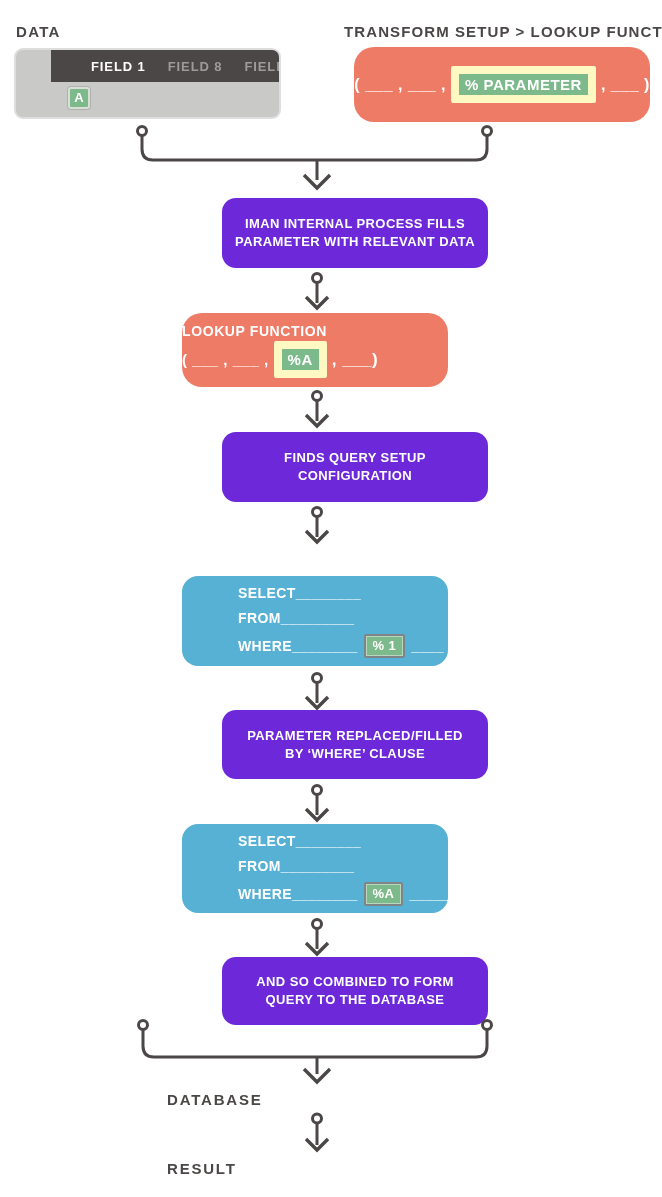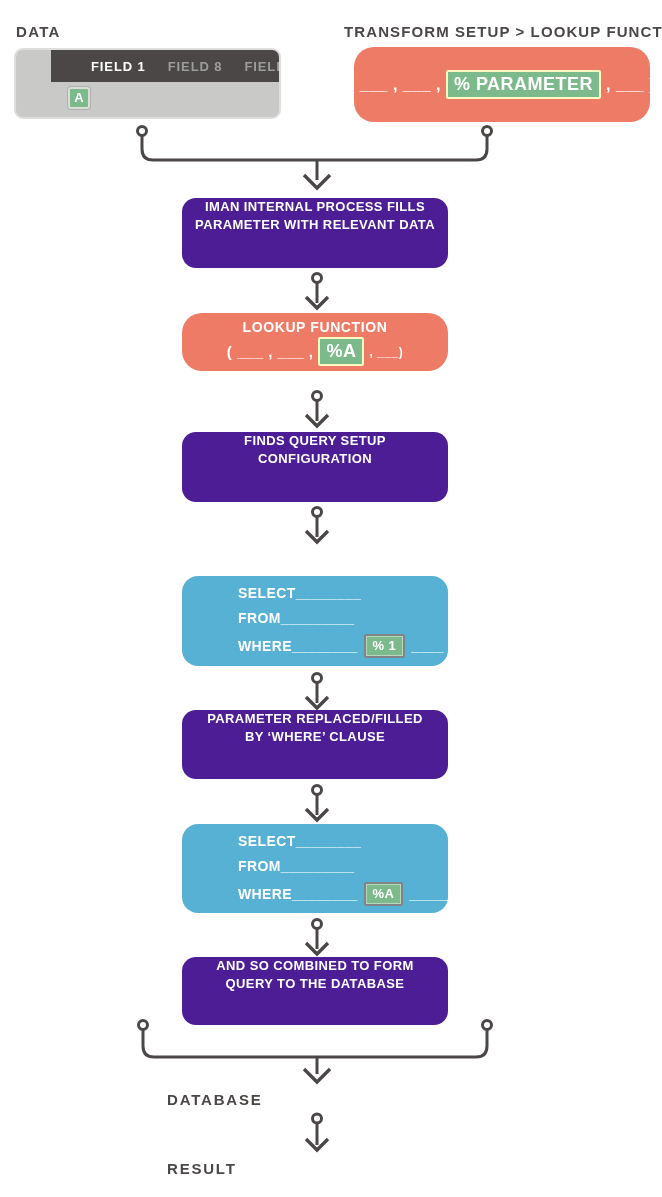--- a/index.html
+++ b/index.html
@@ -37,33 +37,34 @@
   }
   
   .coral{background:#ee7b66;border-radius:20px;color:#ffffff;}
   .transform-box{
     left:354px;top:47px;width:296px;height:75px;
     display:flex;align-items:center;justify-content:center;
   }
   .sig-row{display:flex;align-items:center;white-space:pre;font-weight:bold;}
   .sig-text{font-size:16px;letter-spacing:.5px;}
   .sig-badge{
-    font-size:18px;letter-spacing:.5px;padding:2px 6px;border-radius:2px;
-    border:2px solid #fef9c3;margin:0 5px;
+    font-size:15px;letter-spacing:.5px;padding:2px 6px;border-radius:2px;
+    border:8px solid #fef9c3;margin:0 5px;
   }
   
   .flow-box{left:182px;width:266px;box-sizing:border-box;}
   .dark-box{
-    background:#4c1d95;border-radius:14px;color:#ffffff;
-    display:flex;flex-direction:column;align-items:center;
+    background:#6d28d9;border-radius:14px;color:#ffffff;
+    display:flex;flex-direction:column;align-items:center;justify-content:center;
     font-weight:bold;font-size:13px;line-height:18px;letter-spacing:.4px;
     text-align:center;
+    margin-left:40px;
   }
   .lookup-box{
-    height:58px;display:flex;flex-direction:column;align-items:center;
+    height:74px;display:flex;flex-direction:column;align-items:flex-start;
     justify-content:center;font-weight:bold;
   }
   .lookup-title{font-size:14px;letter-spacing:.6px;line-height:19px;}
   .blue-box{
     background:#57b1d4;border-radius:16px;color:#ffffff;font-weight:bold;
     font-size:14px;letter-spacing:.4px;
     display:flex;flex-direction:column;justify-content:center;
     padding-left:56px;gap:7px;
   }
   .blue-row{white-space:pre;line-height:18px;display:flex;align-items:center;}
@@ -121,21 +122,21 @@
     <line class="stroke" stroke-width="3" x1="14" y1="11.5" x2="14" y2="32"></line>
     <polyline class="stroke" stroke-width="3.4" points="3,26 14,37 25,26"></polyline>
     <circle class="pin" stroke-width="3" cx="14" cy="7" r="4.5"></circle>
   </svg>
 
   <div class="abs flow-box coral lookup-box" style="top:313px;">
     <span class="lookup-title">LOOKUP FUNCTION</span>
     <div class="sig-row">
       <span class="sig-text" style="font-size:15px;">( ___ , ___ ,</span>
       <span class="badge sig-badge">%A</span>
-      <span class="sig-text" style="font-size:12px;">, ___)</span>
+      <span class="sig-text" style="font-size:17px;">, ___)</span>
     </div>
   </div>
 
   <svg class="abs" style="left:303px;top:389px;" width="28" height="42" viewBox="0 0 28 42">
     <line class="stroke" stroke-width="3" x1="14" y1="11.5" x2="14" y2="32"></line>
     <polyline class="stroke" stroke-width="3.4" points="3,26 14,37 25,26"></polyline>
     <circle class="pin" stroke-width="3" cx="14" cy="7" r="4.5"></circle>
   </svg>
 
   <div class="abs flow-box dark-box" style="top:432px;height:70px;">

